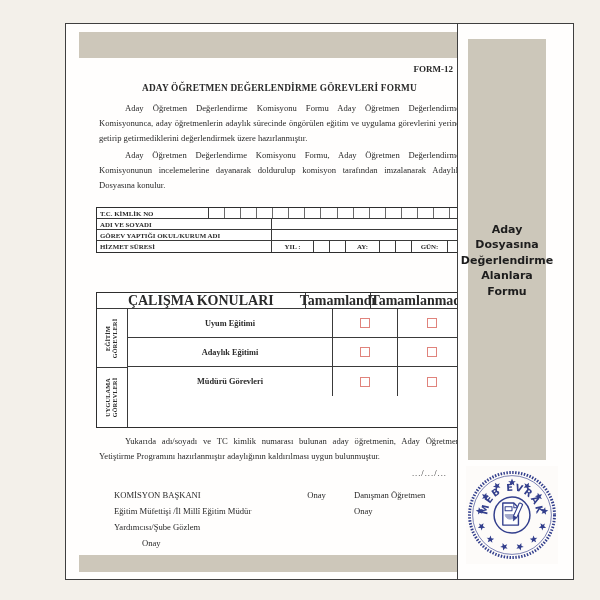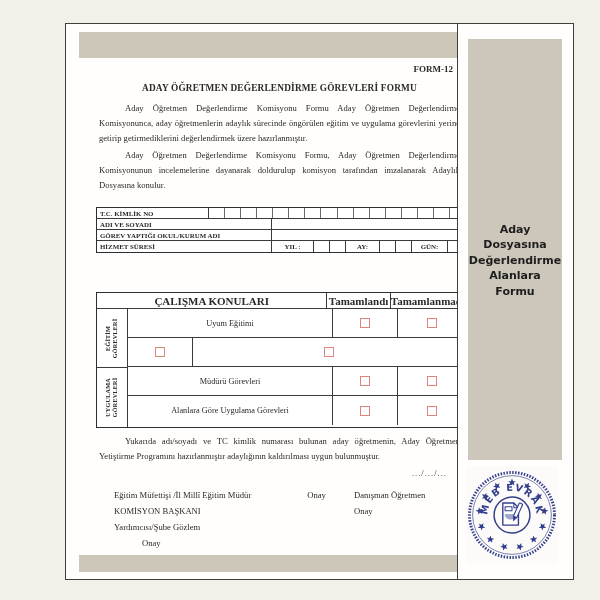--- a/index.html
+++ b/index.html
@@ -34,50 +34,50 @@
   .tc-cells{flex:1;display:flex;}
   .tc-cell{flex:1;border-right:1px solid #6a6a6a;box-sizing:border-box;}
   .tc-cell:last-child{border-right:none;}
   .val-cell{flex:1;}
   .mini-label{font-weight:bold;font-size:6.9px;display:flex;align-items:center;justify-content:center;border-right:1px solid #3a3a3a;box-sizing:border-box;}
   .mini-cell{border-right:1px solid #3a3a3a;box-sizing:border-box;}
   .mini-cell.last{border-right:none;flex:1;}
 
   
   .work-table{position:absolute;left:30px;top:268px;width:370px;border:1.2px solid #2e2e2e;box-sizing:border-box;background:#fff;font-size:8.3px;}
-  .wt-header{display:flex;height:15px;border-bottom:1px solid #3a3a3a;font-weight:bold;font-size:11px;}
+  .wt-header{display:flex;height:15px;border-bottom:1px solid #3a3a3a;font-weight:bold;font-size:14px;}
   .wt-header>div{display:flex;align-items:center;justify-content:center;box-sizing:border-box;}
   .wt-h-topics{width:236px;border-right:1px solid #3a3a3a;}
   .wt-h-done{width:65px;border-right:1px solid #3a3a3a;font-family:Liberation Serif, serif;}
   .wt-h-notdone{flex:1;}
   .wt-body{display:flex;}
   .wt-groups{width:31px;border-right:1px solid #3a3a3a;box-sizing:border-box;display:flex;flex-direction:column;}
   .wt-group{height:59px;border-bottom:1px solid #3a3a3a;box-sizing:border-box;display:flex;align-items:center;justify-content:center;overflow:hidden;}
   .wt-group:last-child{border-bottom:none;height:59px;}
   .rot{transform:rotate(-90deg);width:54px;text-align:center;font-weight:bold;font-size:6.2px;line-height:1.2;letter-spacing:.2px;}
-  .wt-rows{flex:1;display:flex;flex-direction:column;}
+  .wt-rows{flex:1;display:flex;flex-direction:column;font-weight:bold;}
   .wt-row{display:flex;height:29px;border-bottom:1px solid #3a3a3a;box-sizing:border-box;}
   .wt-row:last-child{border-bottom:none;}
   .wt-row>div{display:flex;align-items:center;justify-content:center;box-sizing:border-box;}
   .wt-topic{width:205px;border-right:1px solid #3a3a3a;}
   .wt-cb{width:65px;border-right:1px solid #3a3a3a;}
   .wt-cb2{flex:1;}
   .checkbox{width:8px;height:8px;border:1.2px solid #e0837c;display:inline-block;background:#fff;}
 
   .date-line{position:absolute;right:46px;top:444px;font-size:8.6px;letter-spacing:1px;}
 
   
   .sig{position:absolute;font-size:8.6px;line-height:16px;}
   .sig-1{left:48px;top:463px;width:235px;}
   .sig-1 .onay{padding-left:28px;}
   .sig-2{left:183px;top:463px;width:135px;text-align:center;}
   .sig-3{left:288px;top:463px;width:110px;text-align:left;}
 
   
-  .side-panel{position:absolute;left:10px;top:15px;width:94px;height:421px;background:#ccc7ba;display:flex;align-items:center;justify-content:center;}
+  .side-panel{position:absolute;left:10px;top:15px;width:78px;height:421px;background:#ccc7ba;display:flex;align-items:center;justify-content:center;}
   .side-title{font-family:"DejaVu Sans", sans-serif;font-weight:bold;font-size:11px;line-height:15.5px;color:#1d1d1d;text-align:center;margin-top:22px;}
   .side-title span{display:block;}
   .stamp-box{position:absolute;left:8px;top:442px;width:92px;height:98px;background:#fdfbf9;display:flex;align-items:center;justify-content:center;}
 </style>
 </head>
 <body>
 
 <div class="card main-card">
   <div class="bar bar-top"></div>
 
@@ -151,55 +151,47 @@
         <div class="wt-row">
           <div class="wt-topic">Uyum Eğitimi</div>
           <div class="wt-cb">
               <span class="checkbox"></span>
             </div>
           <div class="wt-cb2">
               <span class="checkbox"></span>
             </div>
         </div>
         <div class="wt-row">
+          <div class="wt-topic">Adaylık Eğitimi</div>
           <div class="wt-cb">
               <span class="checkbox"></span>
             </div>
           <div class="wt-cb2">
               <span class="checkbox"></span>
             </div>
         </div>
         <div class="wt-row">
           <div class="wt-topic">Müdürü Görevleri</div>
           <div class="wt-cb">
               <span class="checkbox"></span>
             </div>
           <div class="wt-cb2">
               <span class="checkbox"></span>
             </div>
         </div>
-        <div class="wt-row">
-          <div class="wt-topic">Alanlara Göre Uygulama Görevleri</div>
-          <div class="wt-cb">
-              <span class="checkbox"></span>
-            </div>
-          <div class="wt-cb2">
-              <span class="checkbox"></span>
-            </div>
-        </div>
       </div>
     </div>
   </div>
 
   <div class="para para-close">Yukarıda adı/soyadı ve TC kimlik numarası bulunan aday öğretmenin, Aday Öğretmen Yetiştirme Programını hazırlanmıştır adaylığının kaldırılması uygun bulunmuştur.</div>
   <div class="date-line">.../.../...</div>
 
   <div class="sig sig-1">
+    <div>KOMİSYON BAŞKANI</div>
     <div>Eğitim Müfettişi /İl Millî Eğitim Müdür</div>
-    <div>KOMİSYON BAŞKANI</div>
     <div>Yardımcısı/Şube Gözlem</div>
     <div class="onay">Onay</div>
   </div>
   <div class="sig sig-2">
     <div>Onay</div>
   </div>
   <div class="sig sig-3">
     <div>Danışman Öğretmen</div>
     <div>Onay</div>
   </div>

